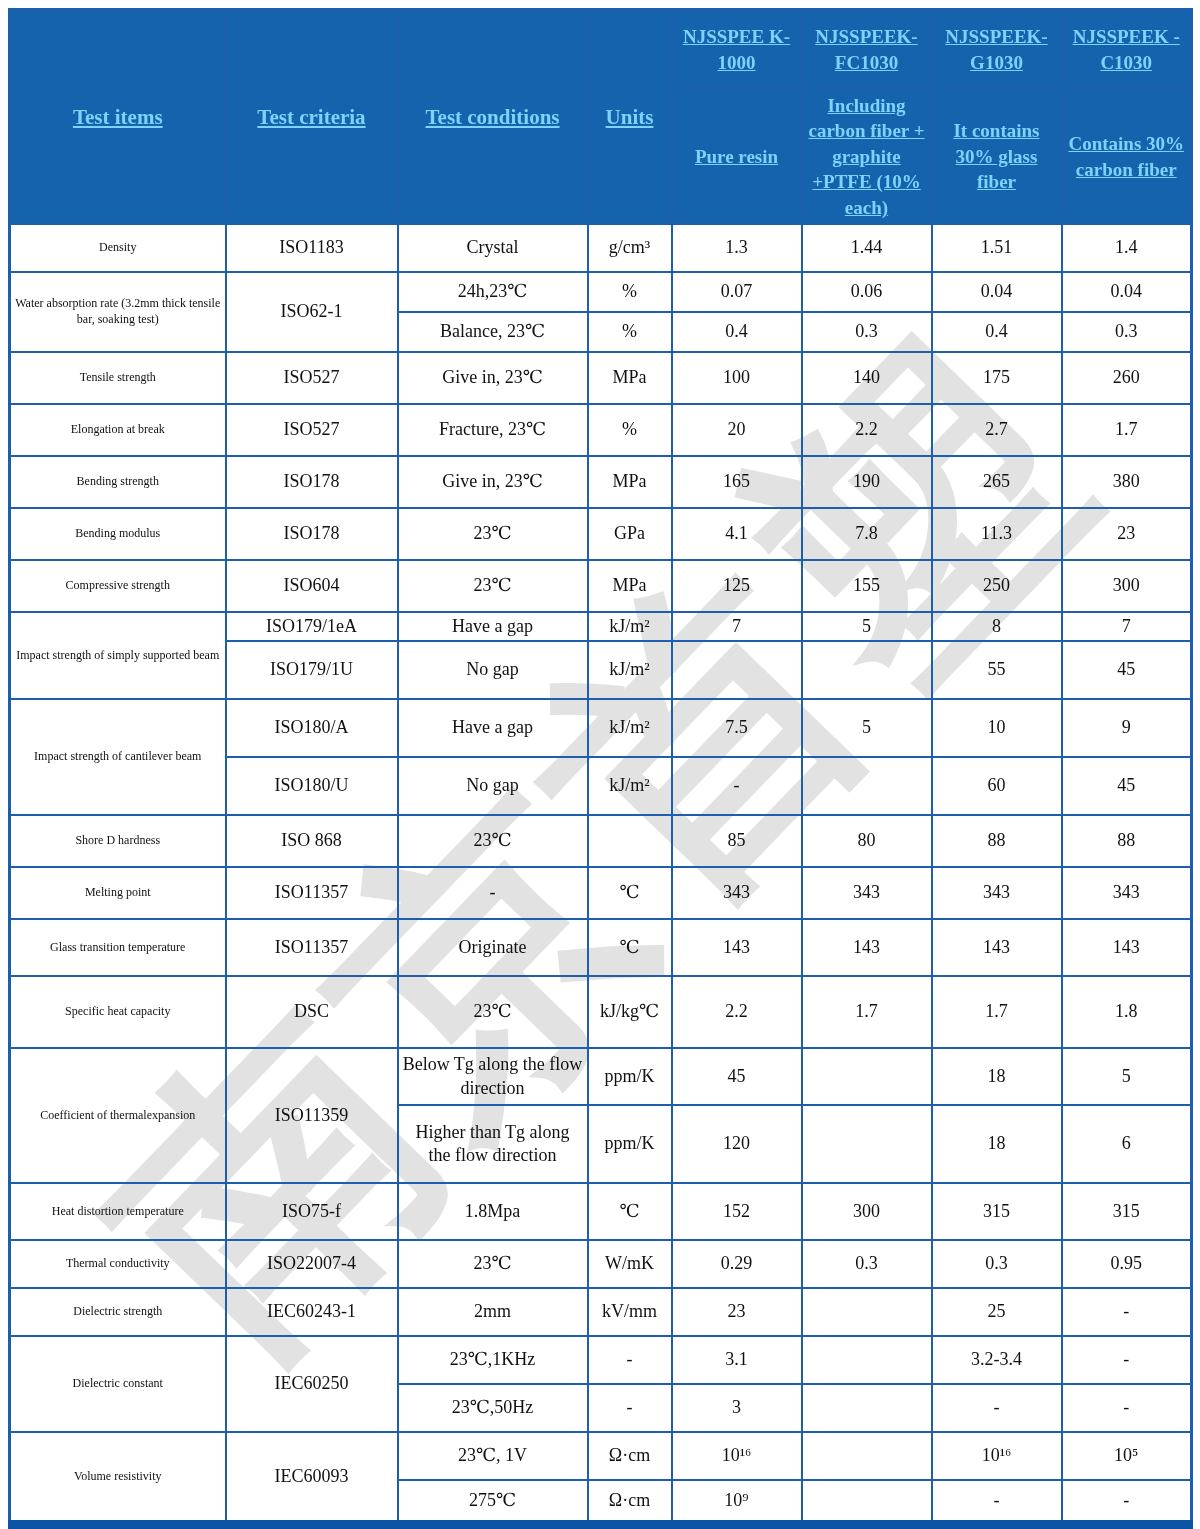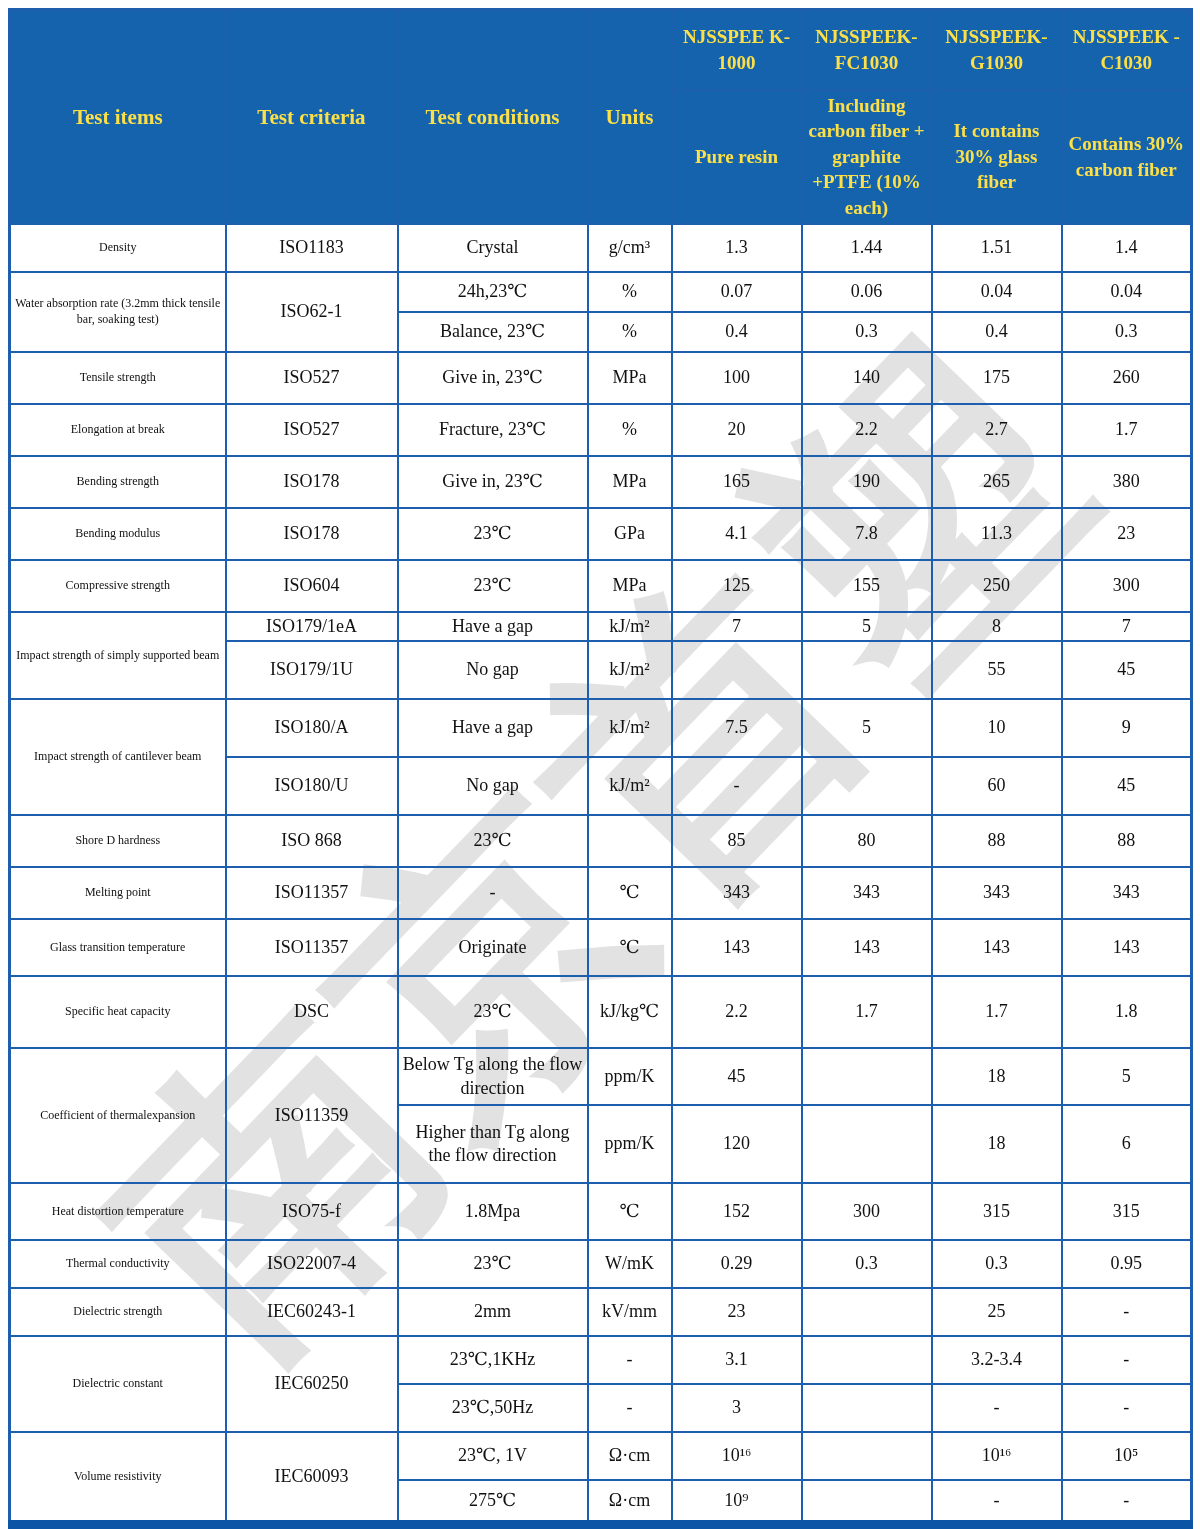--- a/index.html
+++ b/index.html
@@ -30,22 +30,22 @@
   col.c-crit  { width: 172px; }
   col.c-cond  { width: 190px; }
   col.c-unit  { width: 84px;  }
   col.c-v     { width: 130px; }
   th, td {
     border: 2px solid #1d5fae;
     text-align: center; vertical-align: middle;
     padding: 2px 4px;
   }
   thead th {
-    background: #1463ac; color: #fde047; font-weight: bold;
-    font-size: 21px; line-height: 1.35;
+    background: #1463ac; color: #7dd3fc; font-weight: bold;
+    font-size: 21px; line-height: 1.35; text-decoration: underline;
   }
   thead tr.r-name  { height: 80px; }
   thead tr.r-desc  { height: 130px; }
   thead th.p-name, thead th.p-desc { font-size: 19px; }
   tbody td { background: transparent; color: #111111; font-size: 18px; line-height: 1.3; }
   td.ti { font-size: 12px; }
   tr.h48 { height: 48px; } tr.h56 { height: 40px; } tr.h47 { height: 52px; }
   tr.h40 { height: 28px; } tr.h45 { height: 58px; } tr.h57 { height: 57px; }
   tr.h72 { height: 72px; } tr.h98 { height: 78px; } tr.h46 { height: 46px; }
 </style>

